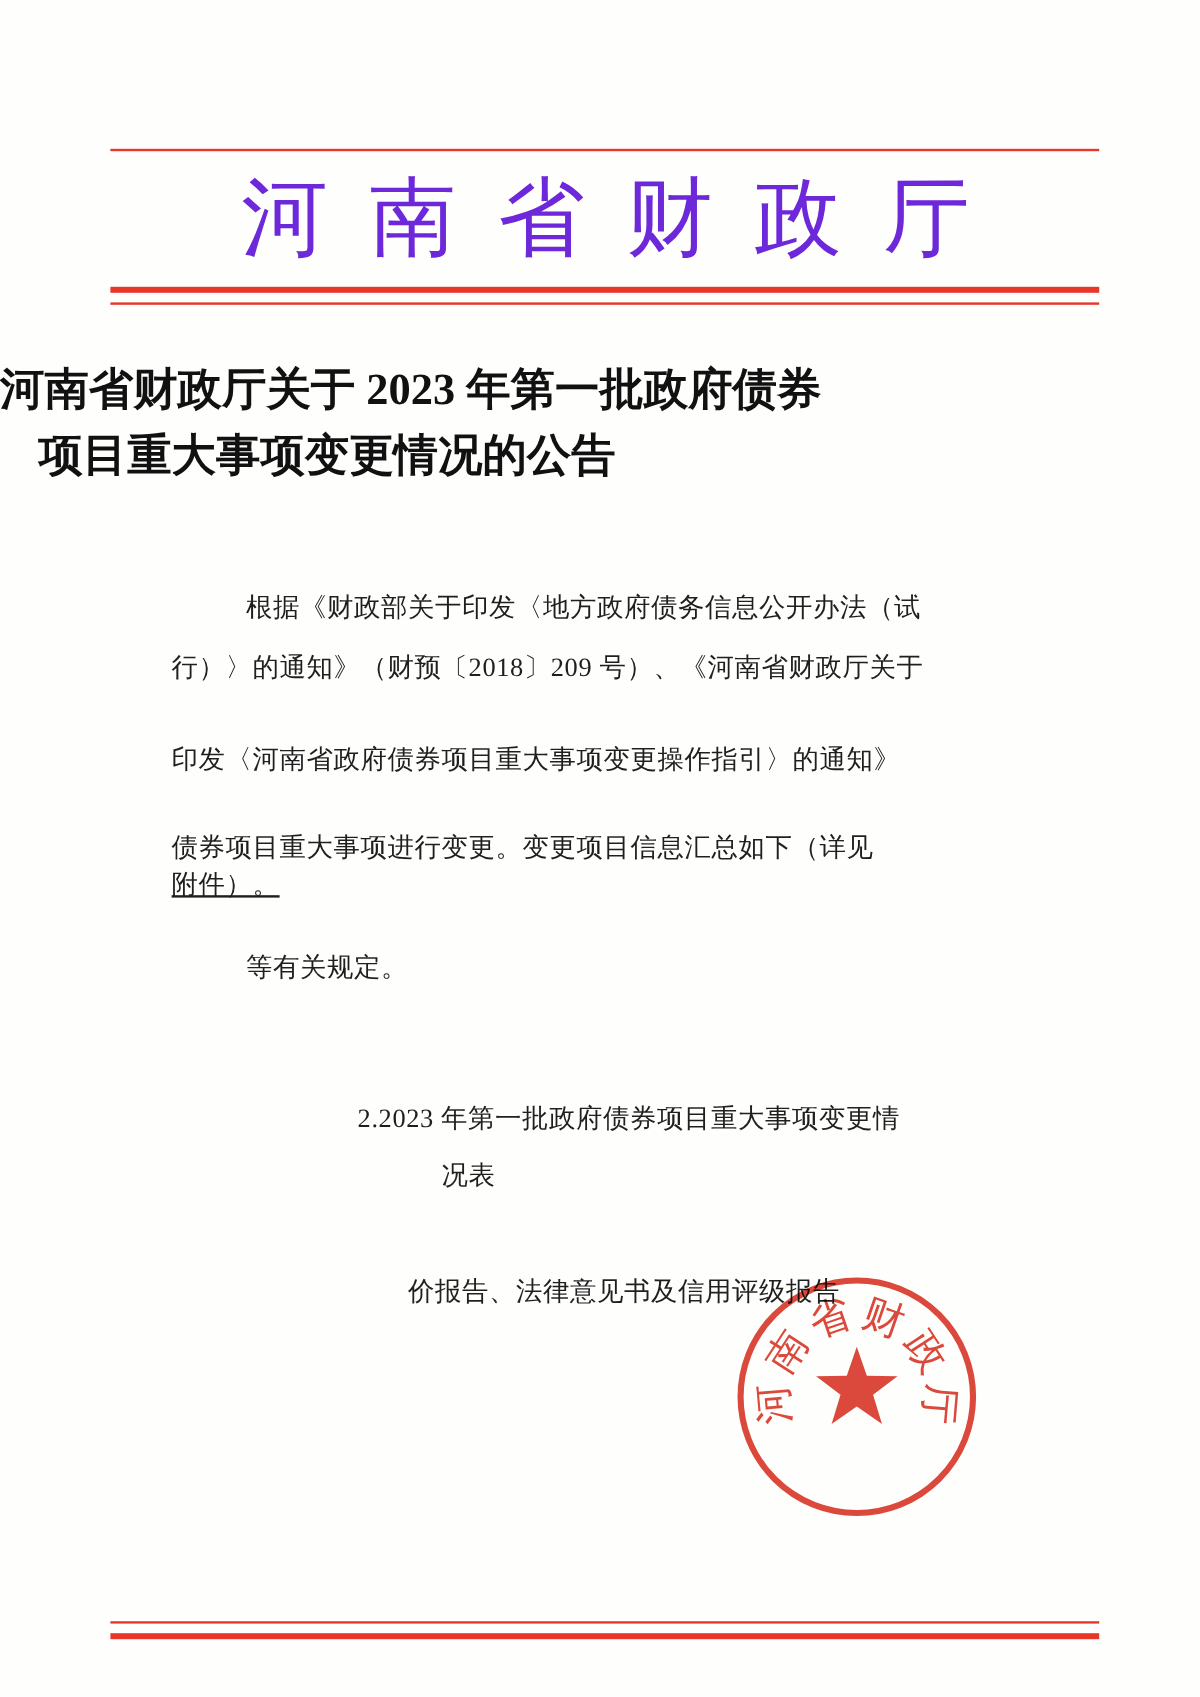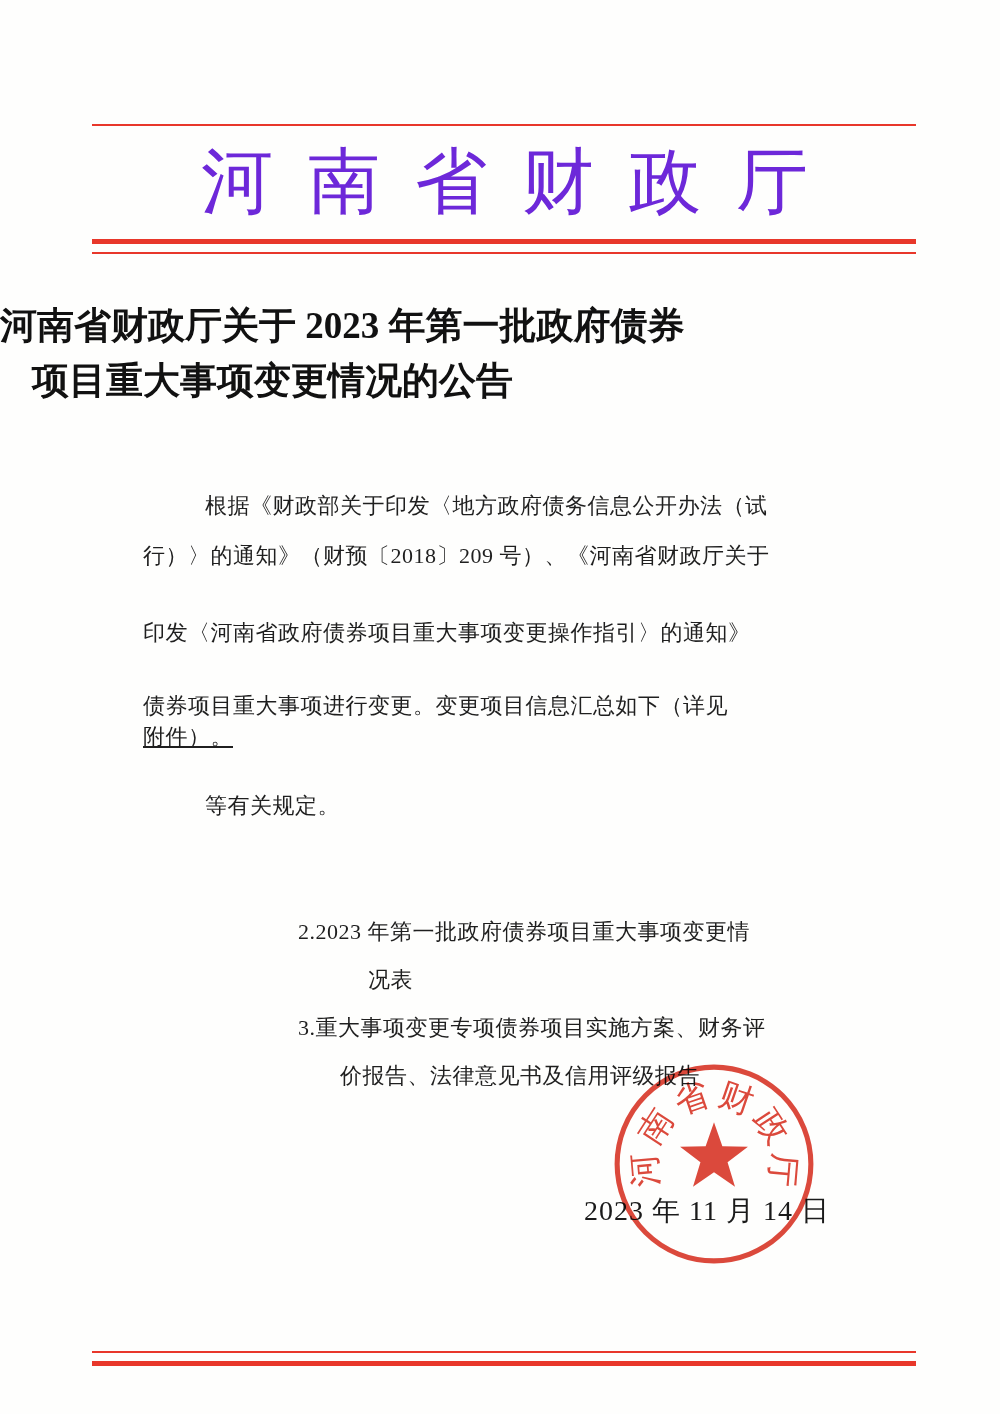--- a/index.html
+++ b/index.html
@@ -58,26 +58,22 @@
   <div class="abs bodyline" style="left:143px;top:537px;">行）〉的通知》（财预〔2018〕209 号）、《河南省财政厅关于</div>
   <div class="abs bodyline" style="left:143px;top:587px;margin-top:27px;">印发〈河南省政府债券项目重大事项变更操作指引〉的通知》</div>
   <div class="abs bodyline" style="left:143px;top:687px;">债券项目重大事项进行变更。变更项目信息汇总如下（详见</div>
   <div class="abs bodyline" style="left:143px;top:718px;text-decoration:underline;">附件）。</div>
   <div class="abs bodyline" style="left:205px;top:787px;">等有关规定。</div>
 
   <div class="abs bodyline" style="left:298px;top:913px;">
     <span>2.</span><span>2023 年第一批政府债券项目重大事项变更情</span>
   </div>
   <div class="abs bodyline" style="left:340px;top:961px;margin-left:28px;">况表</div>
-  <div class="abs bodyline" style="left:298px;top:1009px;">
-    <span>3.</span><span>重大事项变更专项债券项目实施方案、财务评</span>
-  </div>
   <div class="abs bodyline" style="left:340px;top:1057px;">价报告、法律意见书及信用评级报告</div>
 
-  <div class="abs date">2023 年 11 月 14 日</div>
 
   <div class="seal-wrap">
     <svg width="208" height="208" viewBox="0 0 204 204">
       <circle cx="102" cy="102" r="95" fill="none" stroke="#d93526" stroke-width="5"></circle>
       <path fill="#d93526" d="M102,61 L110.2,84.7 L135.3,85.2 L115.3,100.3 L122.6,124.3 L102,110 L81.4,124.3 L88.7,100.3 L68.7,85.2 L93.8,84.7 Z"></path>
       <g fill="#d93526" font-size="33" font-family="'Liberation Serif','DejaVu Serif',serif" text-anchor="middle">
         <text x="102" y="45" transform="rotate(-95 102 102)">河</text>
         <text x="102" y="45" transform="rotate(-57 102 102)">南</text>
         <text x="102" y="45" transform="rotate(-19 102 102)">省</text>
         <text x="102" y="45" transform="rotate(19 102 102)">财</text>

